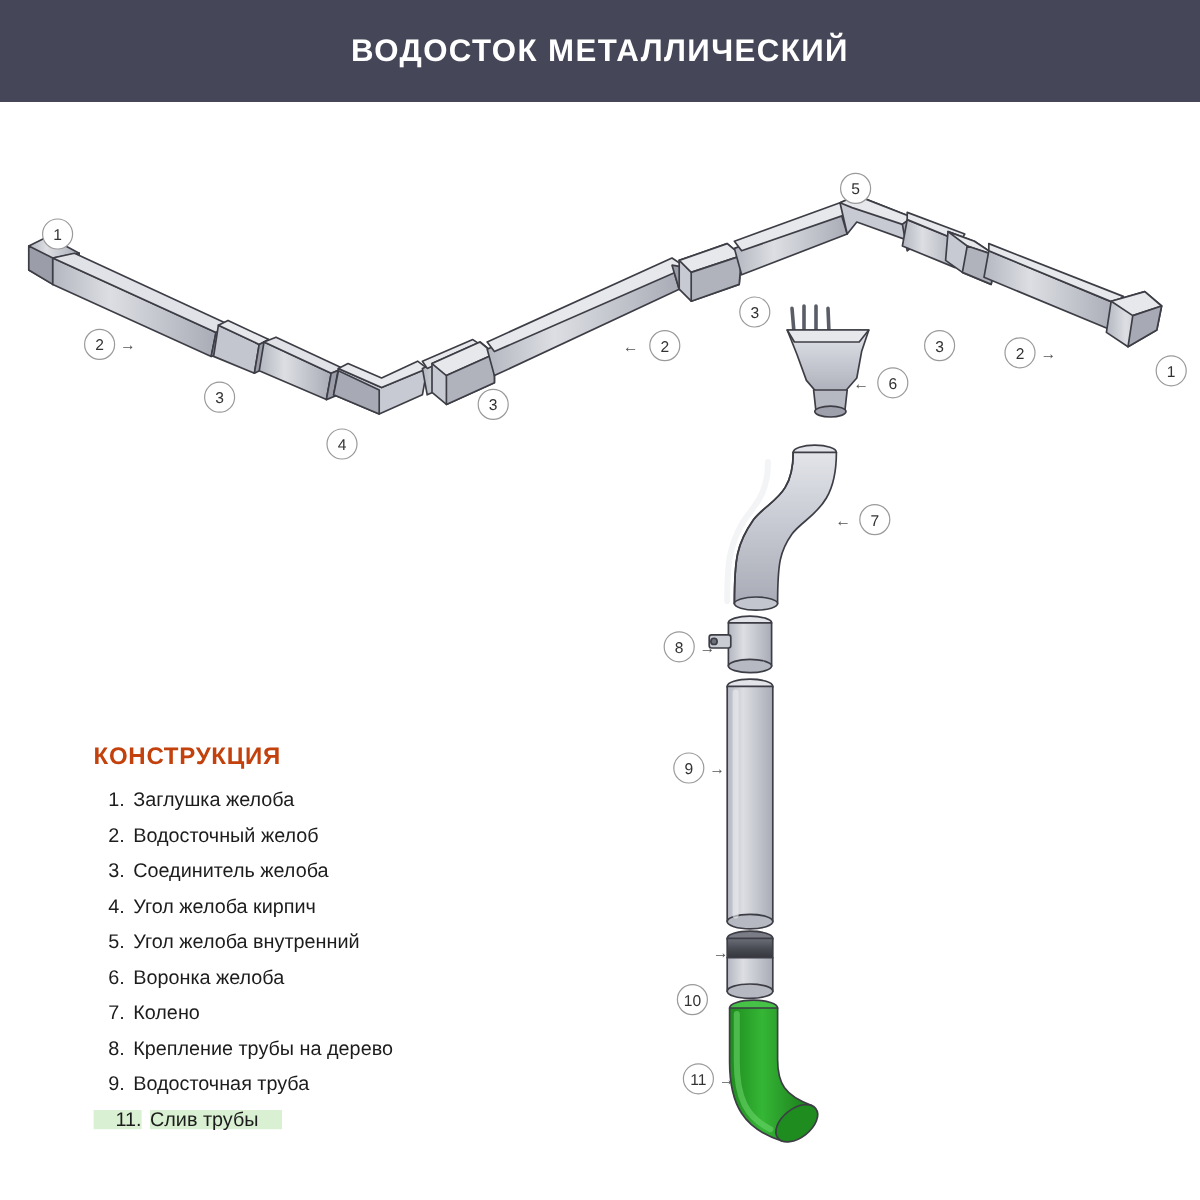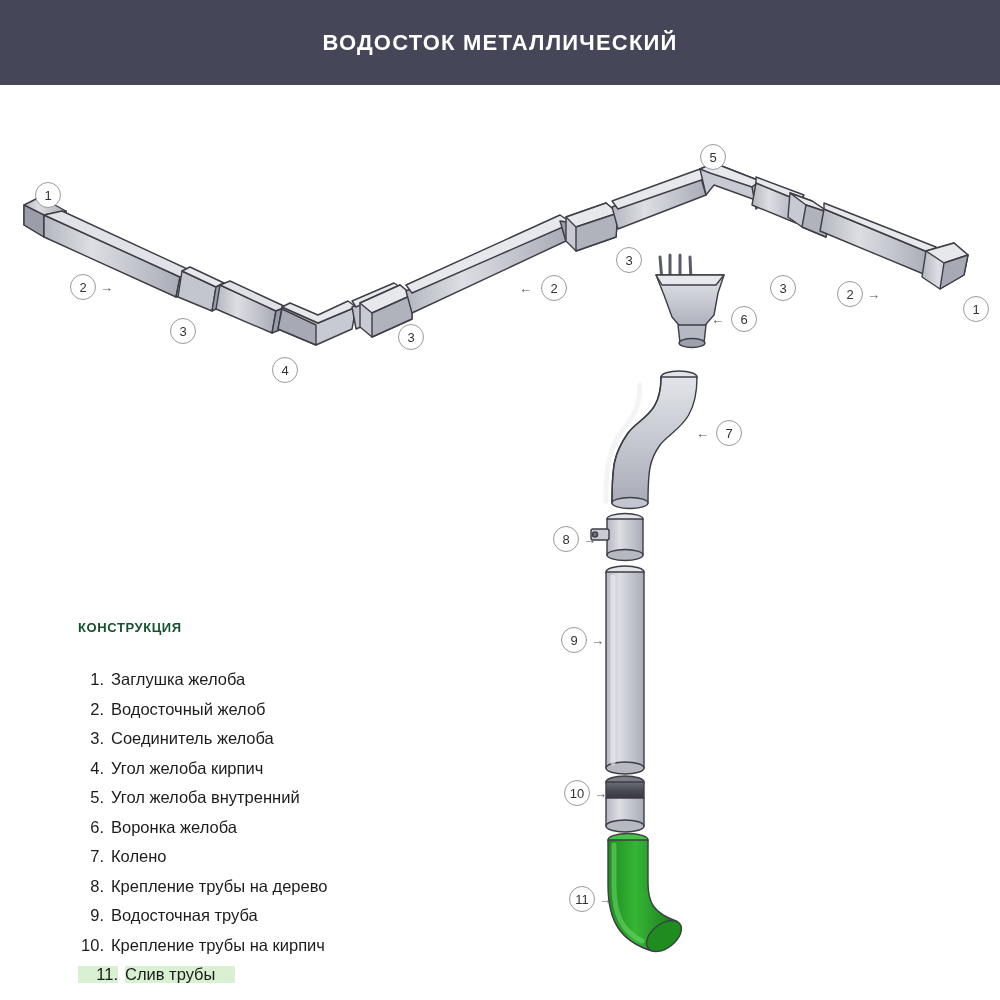--- a/index.html
+++ b/index.html
@@ -27,21 +27,21 @@
     top: 0;
     width: 1000px;
     height: 85px;
     background: #464659;
     display: flex;
     align-items: center;
     justify-content: center;
   }
   .header-title {
     color: #ffffff;
-    font-size: 22px;
+    font-size: 26px;
     font-weight: bold;
     letter-spacing: 1.2px;
     text-transform: uppercase;
     font-family: "Liberation Sans", sans-serif;
   }
   
   .diagram {
     position: absolute;
     left: 0;
     top: 85px;
@@ -52,25 +52,25 @@
     display: block;
   }
   
   .legend {
     position: absolute;
     left: 78px;
     top: 620px;
     width: 380px;
   }
   .legend-title {
-    font-size: 13px;
+    font-size: 20px;
     font-weight: bold;
-    color: #14532d;
+    color: #c2410c;
     letter-spacing: 0.6px;
-    margin-bottom: 36px;
+    margin-bottom: 16px;
   }
   .legend-list {
     list-style: none;
     margin: 0;
     padding: 0;
   }
   .legend-item {
     font-size: 16.5px;
     color: #1c1c1c;
     line-height: 1.0;
@@ -311,21 +311,21 @@
 
     <div class="callout" style="left:716px; top:420px;">7</div>
     <div class="arrow" style="left:696px; top:427px;">←</div>
 
     <div class="callout" style="left:553px; top:526px;">8</div>
     <div class="arrow" style="left:583px; top:533px;">→</div>
 
     <div class="callout" style="left:561px; top:627px;">9</div>
     <div class="arrow" style="left:591px; top:634px;">→</div>
 
-    <div class="callout" style="left:564px; top:780px;">10</div>
+    <div class="callout" style="left:564px; top:820px;">10</div>
     <div class="arrow" style="left:594px; top:787px;">→</div>
 
     <div class="callout" style="left:569px; top:886px;">11</div>
     <div class="arrow" style="left:599px; top:893px;">→</div>
   </div>
 
   <div class="legend">
     <div class="legend-title">КОНСТРУКЦИЯ</div>
     <ul class="legend-list">
       <li class="legend-item">
@@ -357,24 +357,20 @@
         <span class="legend-label">Колено</span>
       </li>
       <li class="legend-item">
         <span class="legend-num">8.</span>
         <span class="legend-label">Крепление трубы на дерево</span>
       </li>
       <li class="legend-item">
         <span class="legend-num">9.</span>
         <span class="legend-label">Водосточная труба</span>
       </li>
-      <li class="legend-item">
-        <span class="legend-num">10.</span>
-        <span class="legend-label">Крепление трубы на кирпич</span>
-      </li>
       <li class="legend-item highlight">
         <span class="legend-num">11.</span>
         <span class="legend-label">Слив трубы</span>
       </li>
     </ul>
   </div>
 
 </div>
 
 </body></html>

